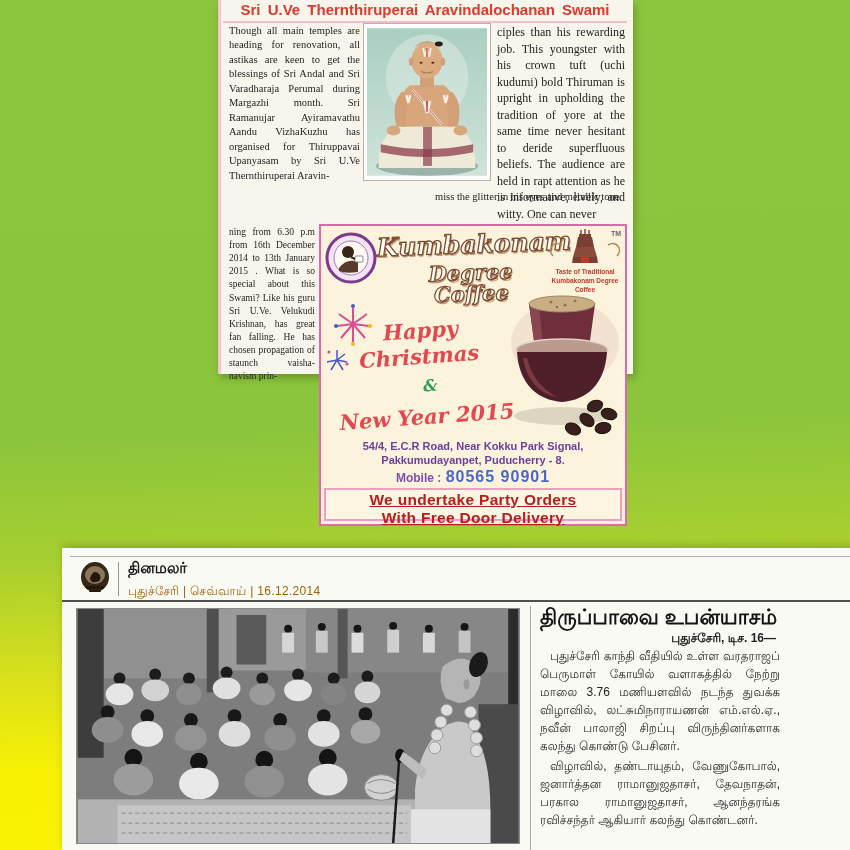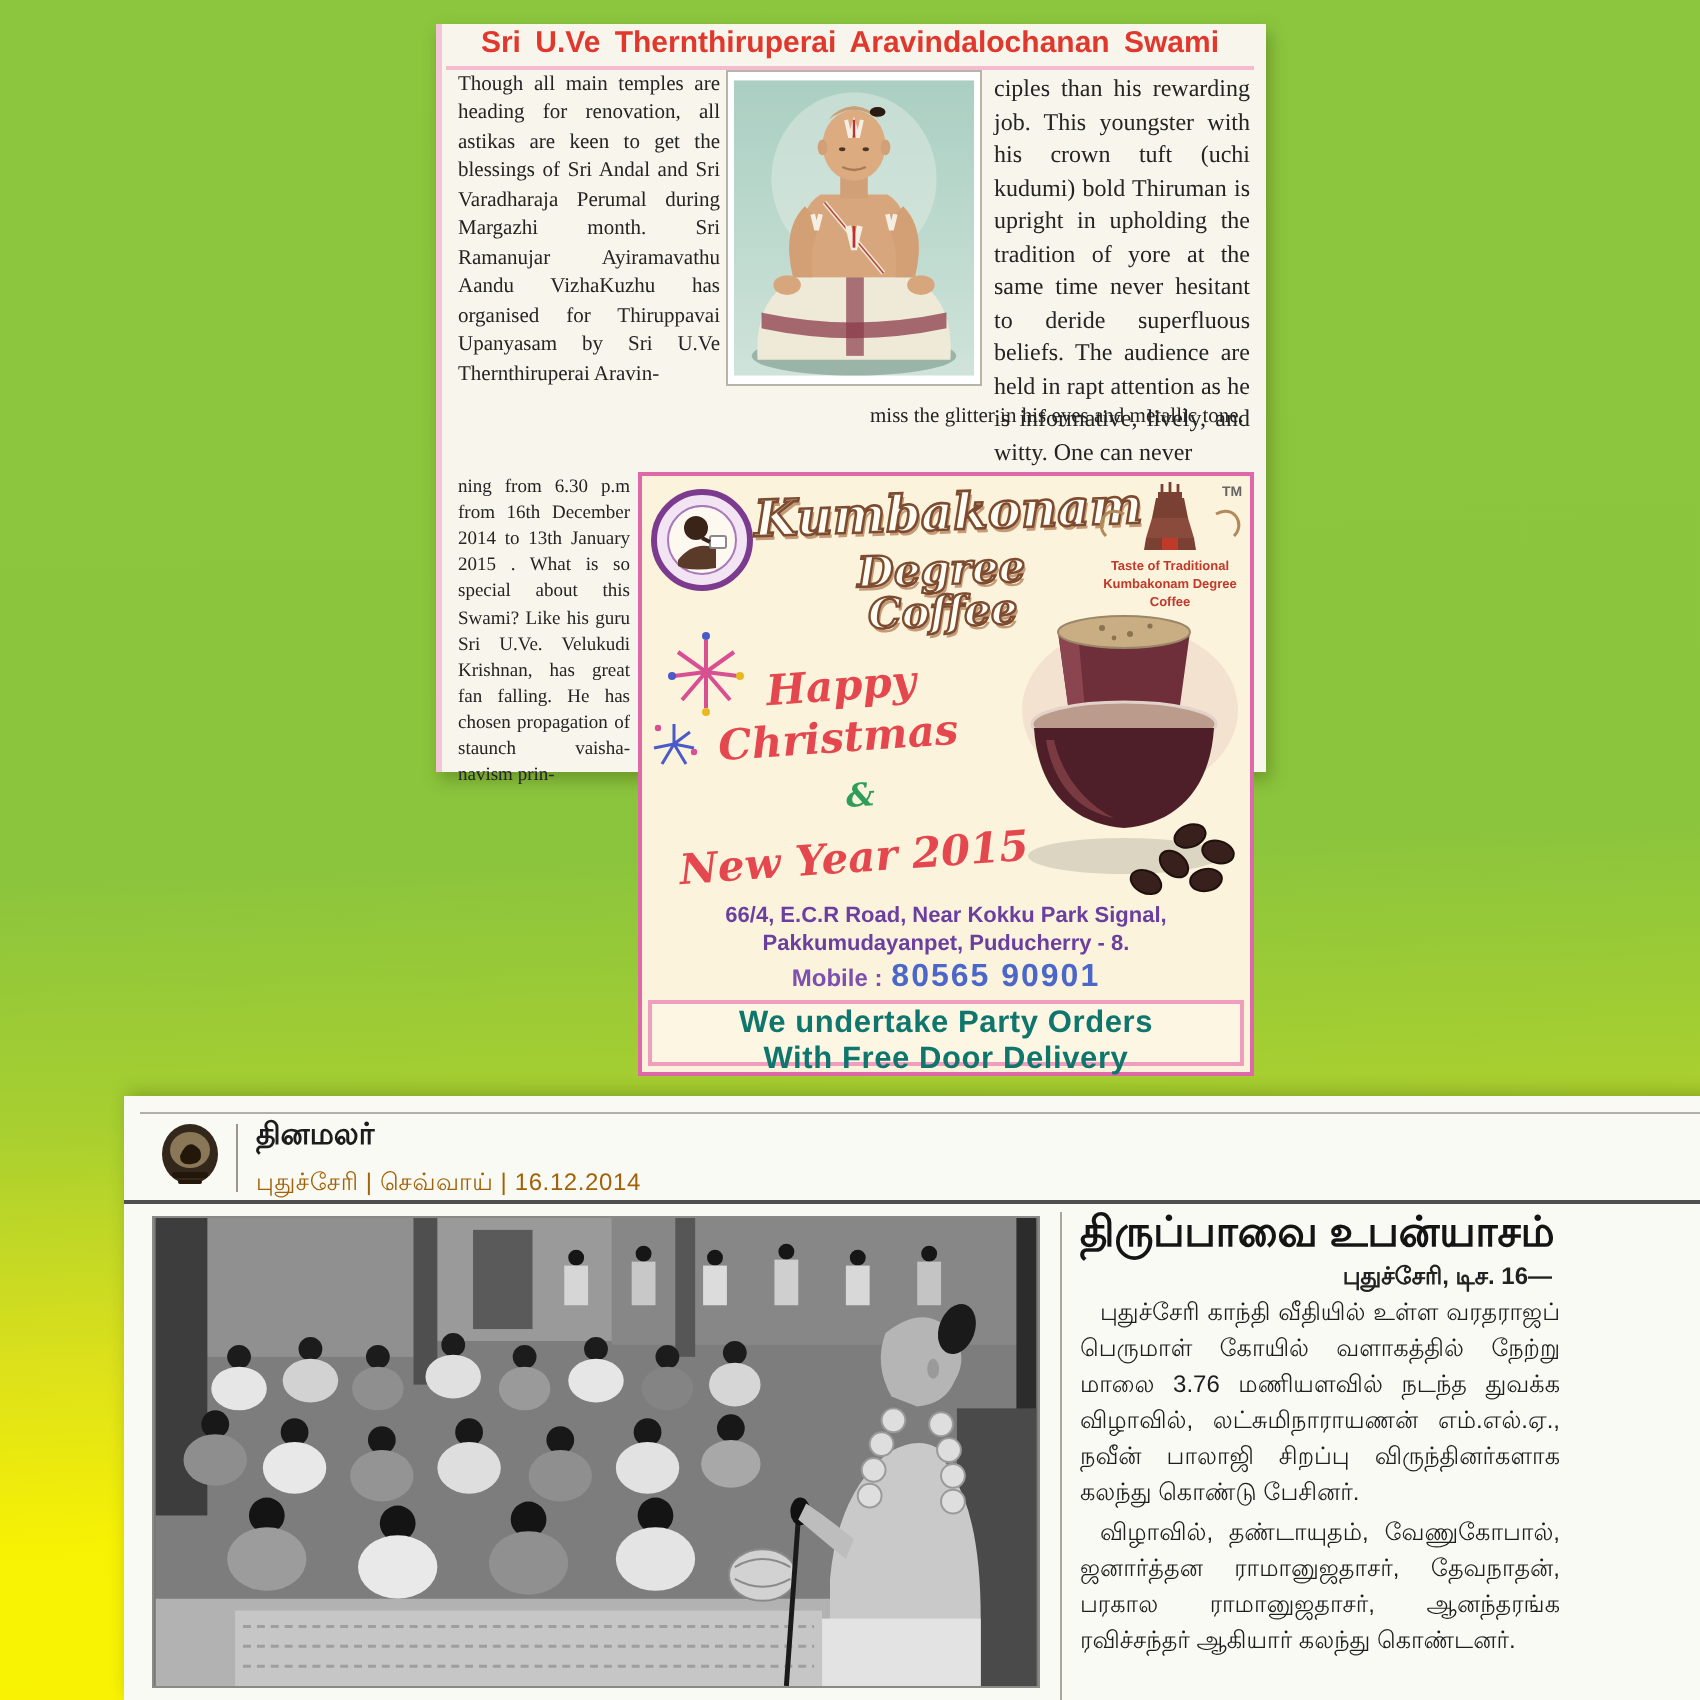--- a/index.html
+++ b/index.html
@@ -1,20 +1,20 @@
 <!DOCTYPE html>
 <html><head>
 <meta charset="utf-8">
 <style>
   html,body{margin:0;padding:0;}
   .page{position:relative;width:850px;height:850px;overflow:hidden;
     background:linear-gradient(178deg,#8cc63e 0%,#8bc53d 50%,#a7cf30 64%,#dde11a 78%,#f7f103 88%,#f9f303 100%);
     font-family:"Liberation Sans","DejaVu Sans",sans-serif;}
   
-  .clip-top{position:absolute;left:218px;top:12px;width:412px;height:374px;background:#f7f5ec;
+  .clip-top{position:absolute;left:218px;top:0;width:412px;height:374px;background:#f7f5ec;
     border-left:3px solid #f2c6d6;box-shadow:2px 4px 8px rgba(50,70,10,.35);}
   .headline{position:absolute;left:2px;top:1px;width:404px;text-align:center;
     font:700 15px/1.15 "Liberation Sans",sans-serif;color:#e0382c;word-spacing:3px;
     border-bottom:2px solid #f3bcd0;padding-bottom:3px;}
   .serif{font-family:"Liberation Serif","DejaVu Serif",serif;color:#242424;text-align:justify;}
   .colL{position:absolute;left:8px;top:24px;width:131px;font-size:10.5px;line-height:1.38;}
   .colR{position:absolute;left:276px;top:24px;width:128px;font-size:12px;line-height:1.38;}
   .contL{position:absolute;left:8px;top:190px;width:198px;font-size:10.5px;line-height:1.35;}
   .contR{position:absolute;left:214px;top:190px;width:190px;font-size:10.5px;line-height:1.35;}
   .narrow{position:absolute;left:8px;top:226px;width:86px;height:296px;overflow:hidden;
@@ -40,21 +40,21 @@
   .gamp{left:102px;top:150px;font-size:16px;color:#2f9e5b;}
   .g3{left:6px;top:178px;width:200px;text-align:center;font-size:21px;}
   .addr{position:absolute;left:0;width:100%;text-align:center;
     font:700 11px/1.2 "Liberation Sans",sans-serif;color:#6b3fa0;}
   .a1{top:214px;} .a2{top:228px;}
   .mobile{position:absolute;left:0;top:242px;width:100%;text-align:center;}
   .mobile .lbl{font:700 12px "Liberation Sans",sans-serif;color:#7d4fae;}
   .mobile .num{font:800 16px "Liberation Sans",sans-serif;color:#4b67c9;letter-spacing:1px;}
   .banner{position:absolute;left:3px;right:3px;top:262px;bottom:3px;border:2px solid #ef9ec0;
     background:#fdf6e2;text-align:center;padding-top:1px;}
-  .banner div{font:800 15.5px/1.15 "Liberation Sans",sans-serif;color:#0f766e;letter-spacing:.3px;}
+  .banner div{font:800 15.5px/1.15 "Liberation Sans",sans-serif;color:#b91c1c;letter-spacing:.3px;text-decoration:underline;}
   .ad-logo{position:absolute;left:4px;top:6px;width:52px;height:52px;}
   .ad-gopuram{position:absolute;left:224px;top:2px;width:80px;height:42px;}
   .ad-fire{position:absolute;left:2px;top:76px;width:60px;height:72px;}
   .ad-coffee{position:absolute;left:178px;top:62px;width:126px;height:152px;}
   
   .clip-bot{position:absolute;left:62px;top:548px;width:842px;height:302px;background:#fafaf5;
     box-shadow:2px -2px 8px rgba(50,70,10,.3);overflow:hidden;}
   .rule-top{position:absolute;left:8px;right:8px;top:8px;border-top:1px solid #b3afa5;}
   .rule-bot{position:absolute;left:0;right:0;top:52px;border-top:2px solid #4f4f4f;}
   .mast-logo{position:absolute;left:18px;top:13px;width:30px;height:34px;}
@@ -197,21 +197,21 @@
 
         <g fill="#38211c" stroke="#1e100c" stroke-width="1">
           <ellipse cx="96" cy="118" rx="8" ry="5.5" transform="rotate(-20 96 118)"></ellipse>
           <ellipse cx="110" cy="126" rx="8" ry="5.5" transform="rotate(15 110 126)"></ellipse>
           <ellipse cx="88" cy="132" rx="8" ry="5.5" transform="rotate(40 88 132)"></ellipse>
           <ellipse cx="104" cy="140" rx="8" ry="5.5" transform="rotate(-10 104 140)"></ellipse>
           <ellipse cx="74" cy="141" rx="8" ry="5.5" transform="rotate(25 74 141)"></ellipse>
         </g>
       </svg>
 
-      <div class="addr a1">66/4, E.C.R Road, Near Kokku Park Signal,</div>
+      <div class="addr a1">54/4, E.C.R Road, Near Kokku Park Signal,</div>
       <div class="addr a2">Pakkumudayanpet, Puducherry - 8.</div>
       <div class="mobile">
         <span class="lbl">Mobile :</span>
         <span class="num">80565 90901</span>
       </div>
       <div class="banner">
         <div>We undertake Party Orders</div>
         <div>With Free Door Delivery</div>
       </div>
     </div>

